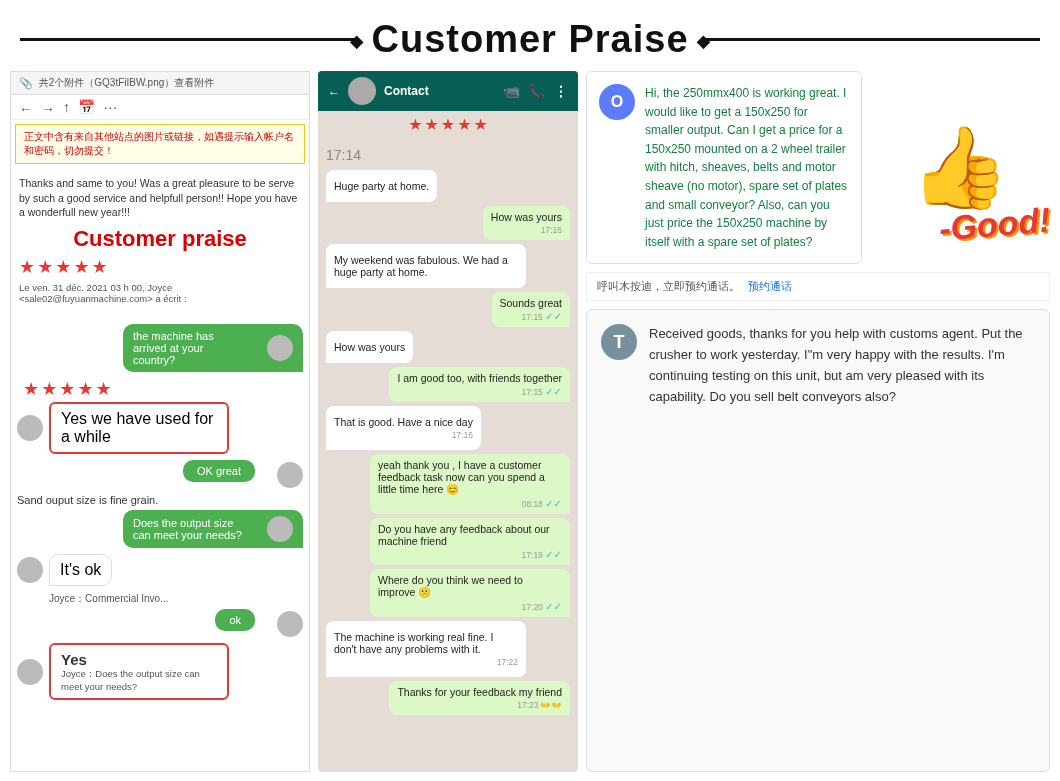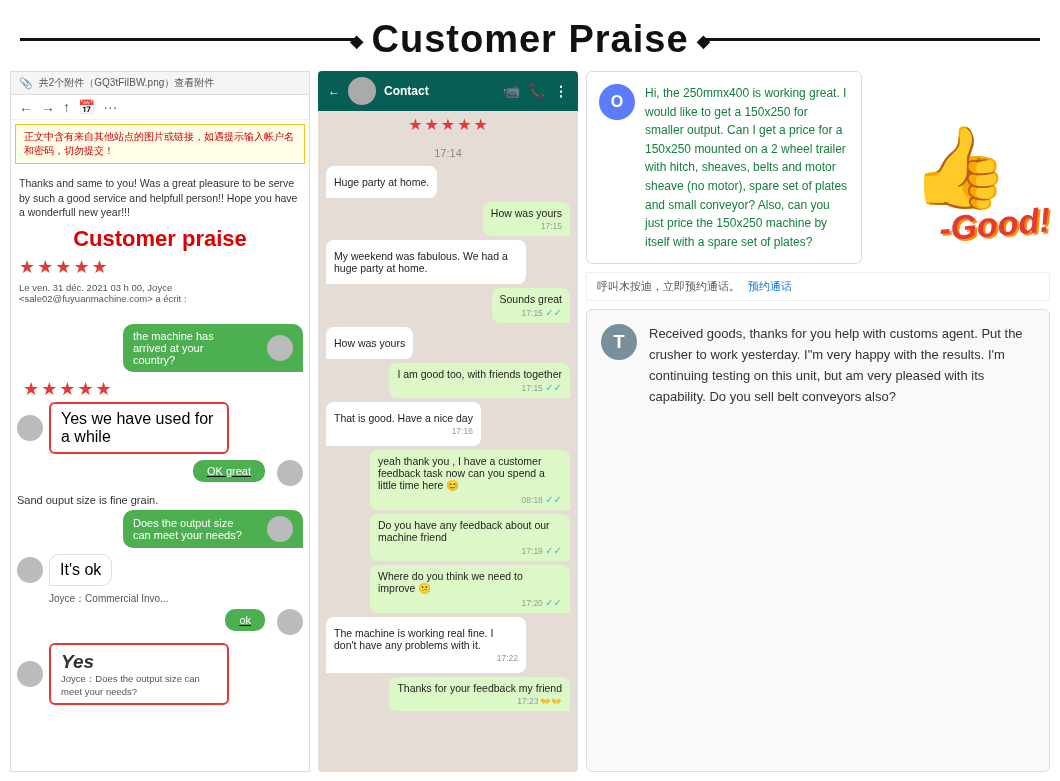--- a/index.html
+++ b/index.html
@@ -178,24 +178,23 @@
       border-radius: 10px;
       padding: 5px 14px;
       font-size: 11px;
       display: inline-block;
       margin-left: auto;
       margin-bottom: 6px;
     }
     .bubble-right-row {
       display: flex;
       justify-content: flex-end;
-      align-items: flex-start;
-      gap: 12px;
+      align-items: flex-end;
+      gap: 22px;
       margin-bottom: 6px;
-      text-decoration: underline;
     }
     .static-text {
       font-size: 11px;
       color: #333;
       margin: 4px 0;
     }
 
     .stars-row2 {
       display: flex;
       gap: 2px;
@@ -236,23 +235,23 @@
     }
     .wa-stars {
       display: flex;
       justify-content: center;
       gap: 2px;
       padding: 4px 0;
       background: #e5ddd5;
     }
     .wa-star { color: #e53935; font-size: 16px; }
     .wa-time {
-      text-align: center;
+      text-align: left;
       color: #888;
-      font-size: 11px;
+      font-size: 14px;
       padding: 3px 0;
     }
     .wa-messages {
       flex: 1;
       overflow-y: auto;
       padding: 6px 8px;
       display: flex;
       flex-direction: column;
       gap: 4px;
     }
@@ -389,23 +388,22 @@
     .yes-box {
       border: 2px solid #e53935;
       border-radius: 6px;
       padding: 6px 10px;
       font-size: 11px;
       color: #333;
       background: #fff;
       max-width: 180px;
     }
     .yes-box .yes-title {
-      font-size: 19px;
+      font-size: 15px;
       font-weight: bold;
-      font-style: italic;
     }
     .yes-box .yes-sub {
       font-size: 9.5px;
       color: #555;
     }
   </style>
 </head>
 <body>
 
 <div class="header">

